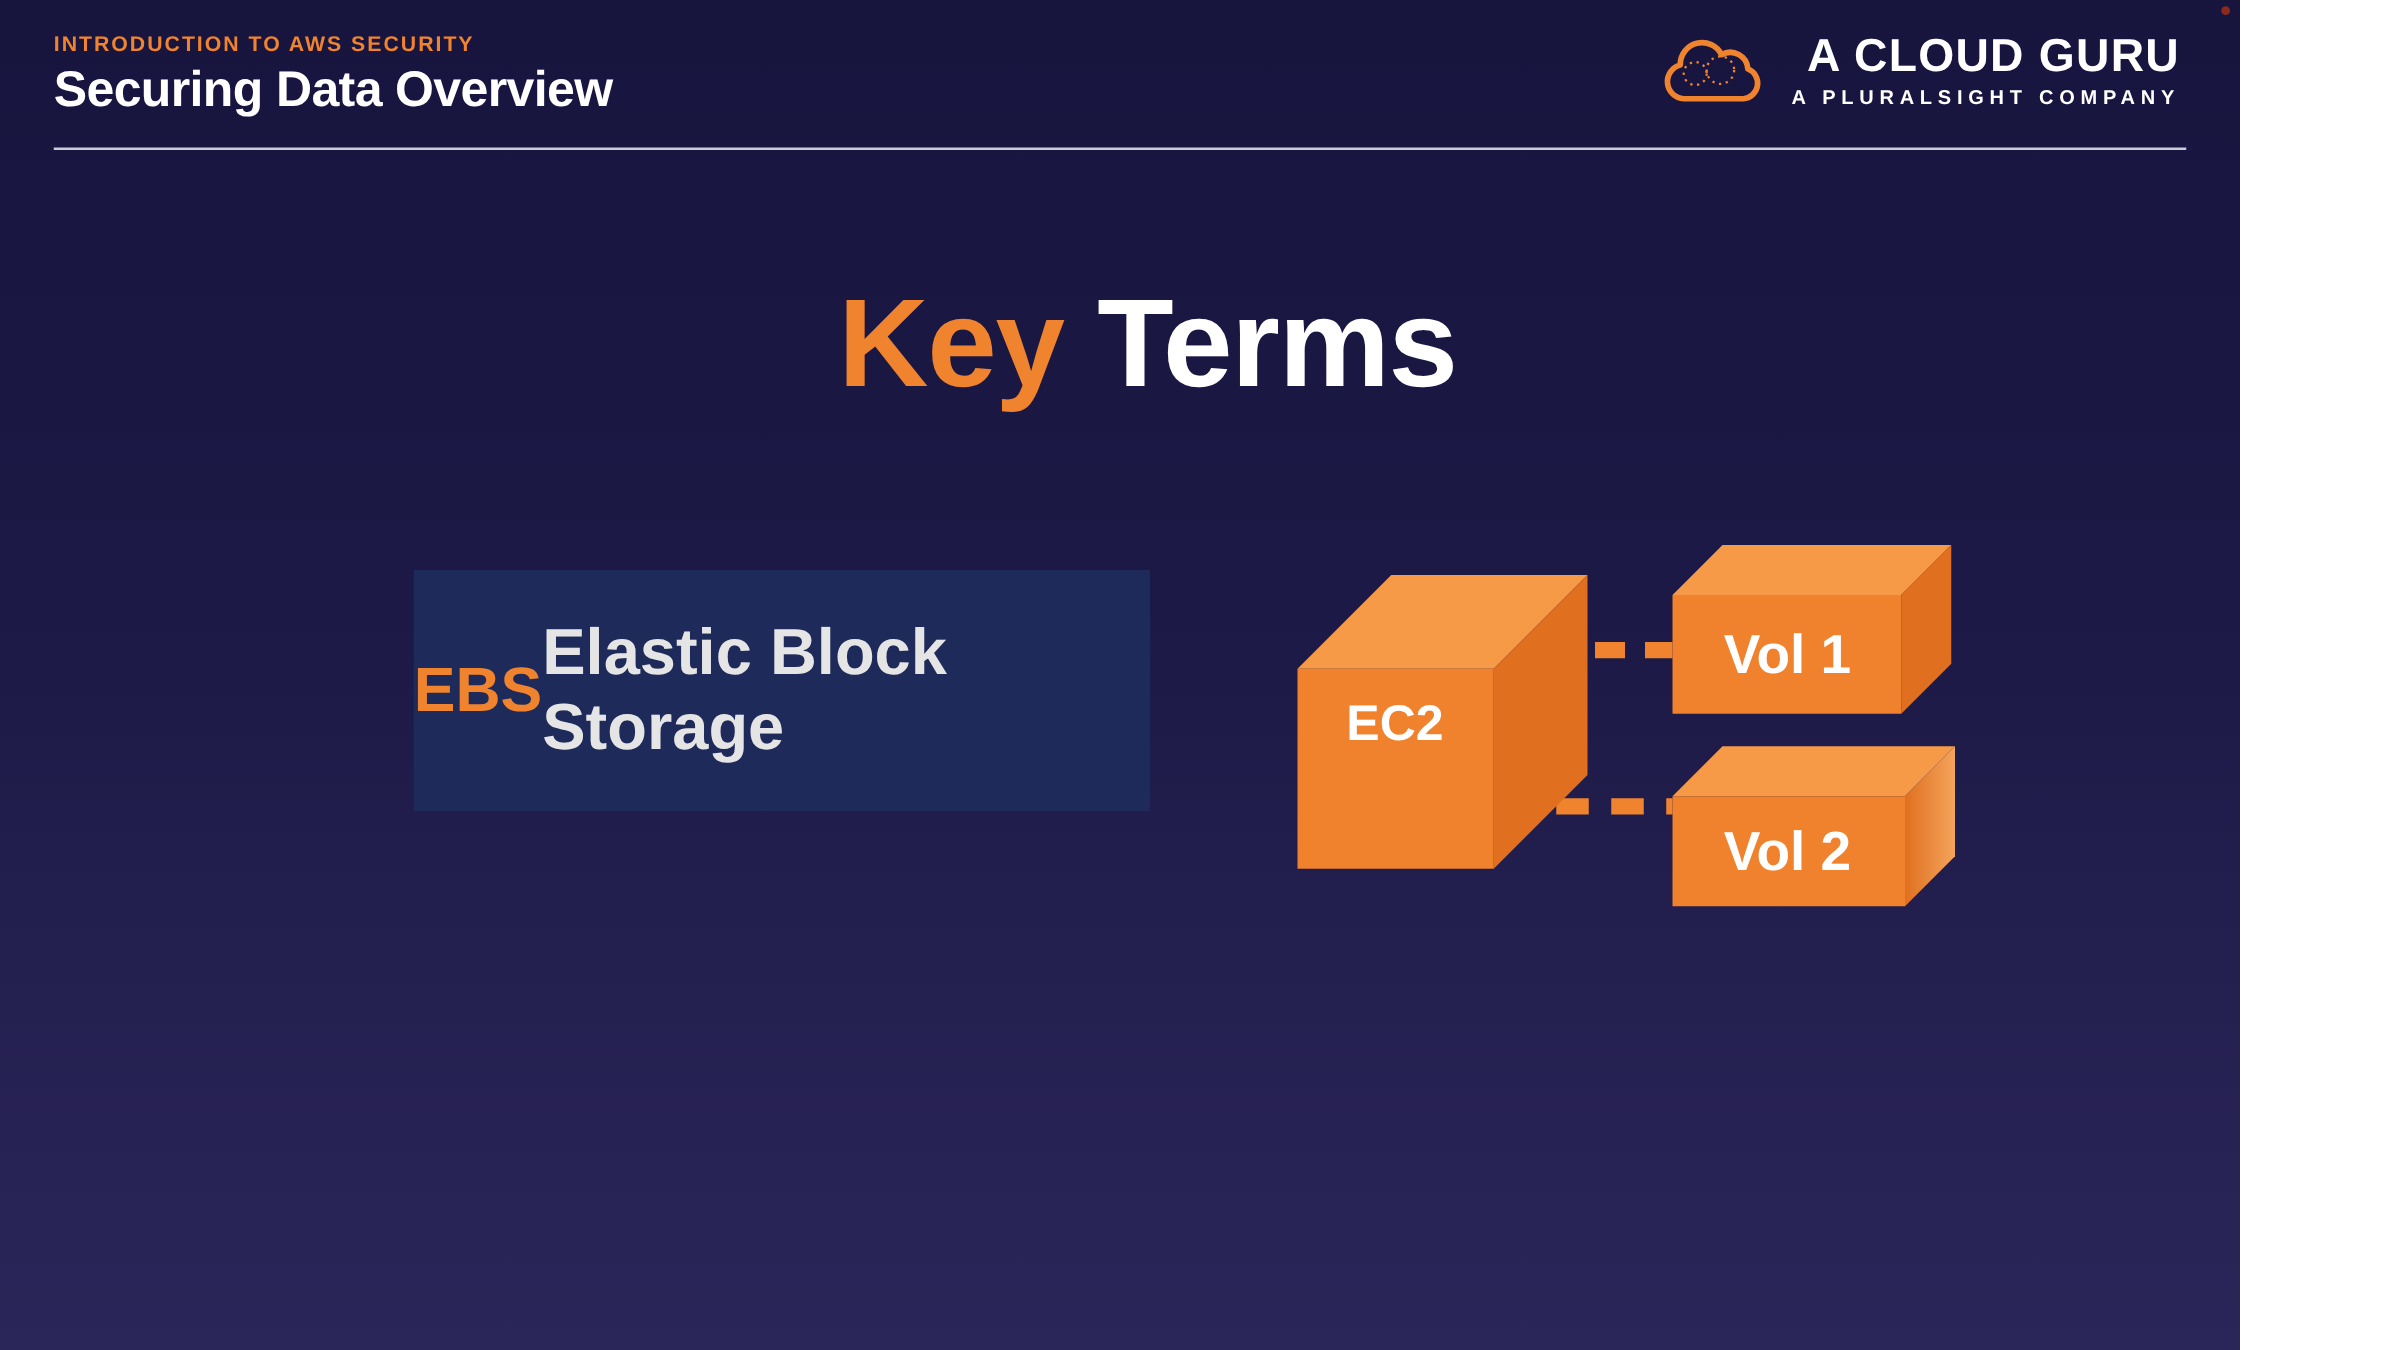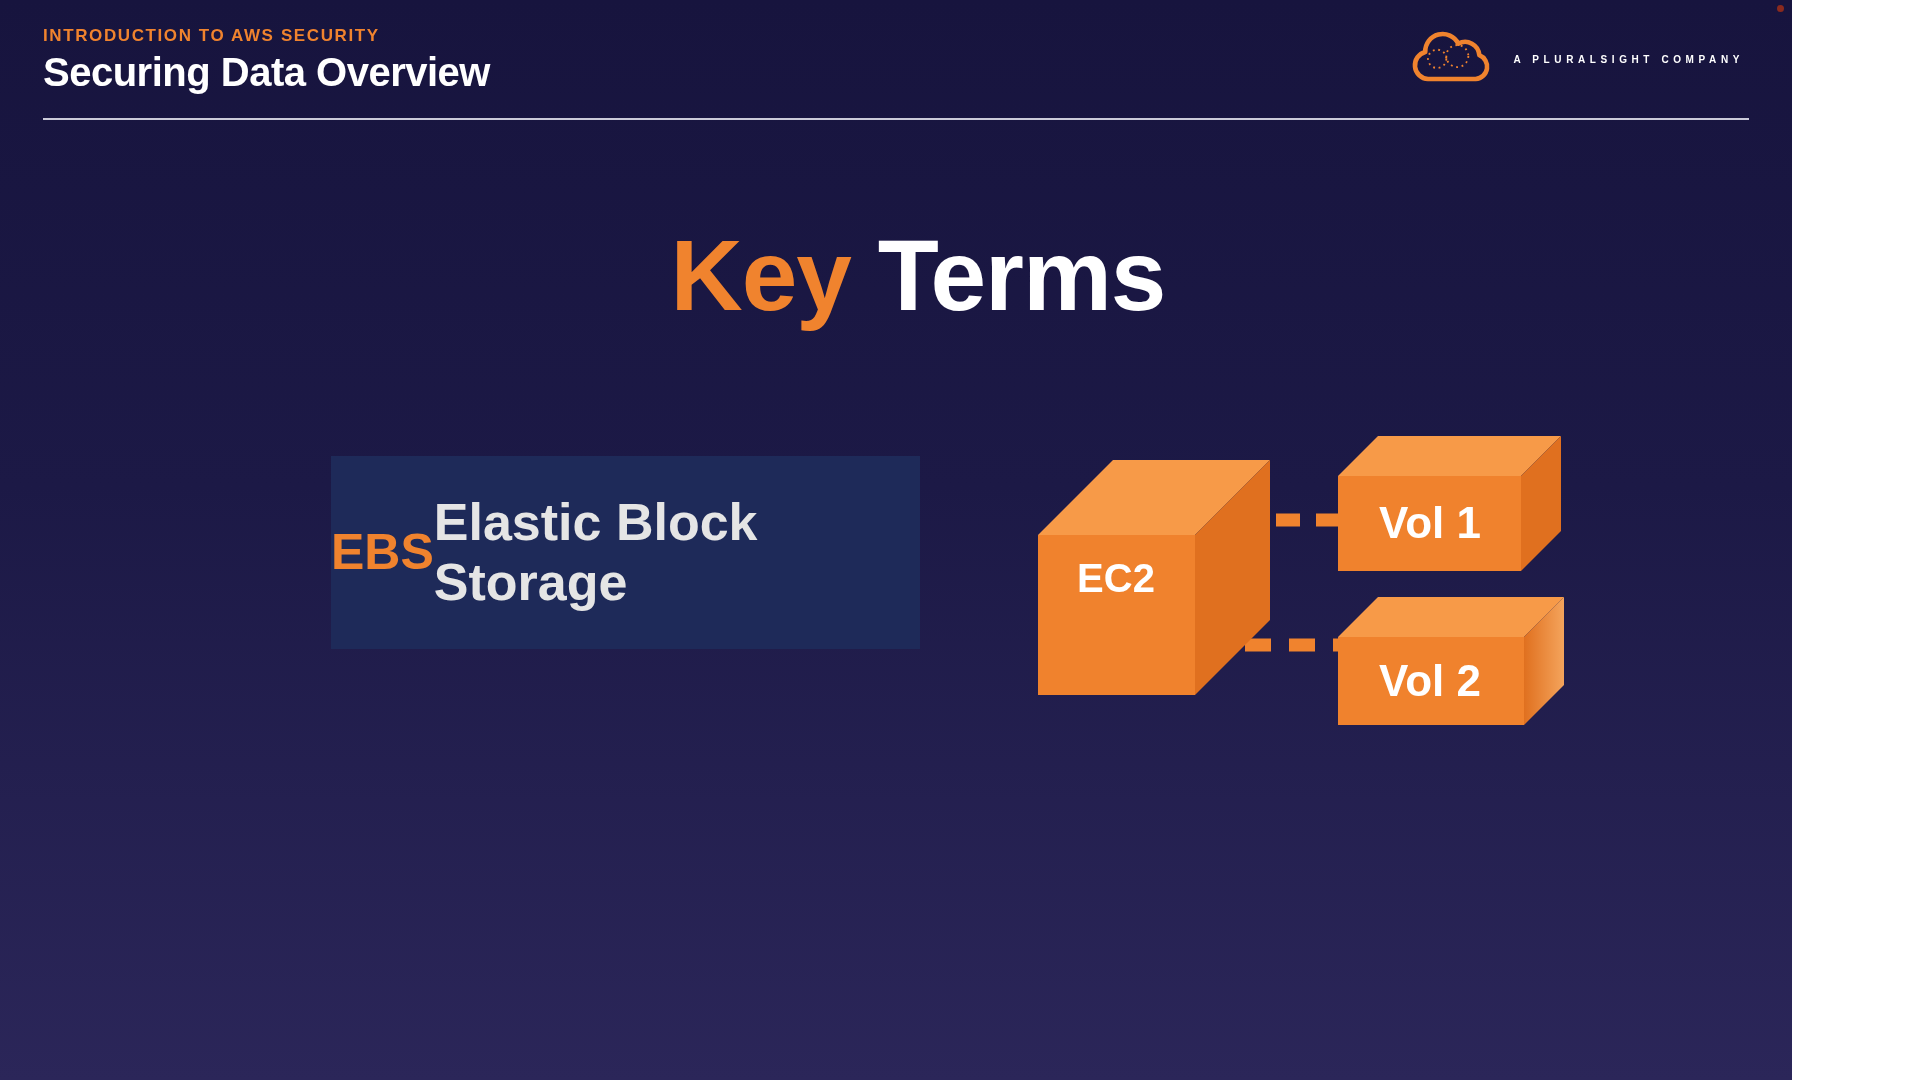--- a/index.html
+++ b/index.html
@@ -35,21 +35,21 @@
 
   
   .logo { position: absolute; top: 24px; right: 48px; display: flex; align-items: center; gap: 18px; }
   .logo-cloud { width: 92px; height: 66px; }
   .logo-text { display: flex; flex-direction: column; align-items: flex-end; }
   .logo-name {
     color: #ffffff; font-size: 37px; font-weight: bold; letter-spacing: 1px;
     line-height: 1.05;
   }
   .logo-sub {
-    color: #ffffff; font-size: 10px; font-weight: bold; letter-spacing: 4.6px;
+    color: #ffffff; font-size: 16px; font-weight: bold; letter-spacing: 4.6px;
     margin-top: 5px;
   }
 
   
   .slide-title {
     position: absolute; top: 218px; left: 0; right: 0;
     text-align: center;
     font-size: 100px; font-weight: bold; letter-spacing: -1px;
     color: #ffffff;
     padding-left: 44px;
@@ -92,20 +92,21 @@
     <div class="header-rule"></div>
   </div>
 
   <div class="logo">
     <svg class="logo-cloud" viewBox="0 0 100 72" aria-hidden="true">
       <path d="M26 60 a15 15 0 0 1 -3 -29.5 a19 19 0 0 1 36 -9 a15.5 15.5 0 0 1 23 12.5 a13.5 13.5 0 0 1 -4 26 z" fill="none" stroke="#F0832E" stroke-width="5" stroke-linejoin="round"></path>
       <circle cx="36" cy="38" r="10" fill="none" stroke="#F0832E" stroke-width="2" stroke-dasharray="2 4"></circle>
       <circle cx="58" cy="35" r="12" fill="none" stroke="#F0832E" stroke-width="2" stroke-dasharray="2 4"></circle>
     </svg>
     <div class="logo-text">
+      <div class="logo-name">A CLOUD GURU</div>
       <div class="logo-sub">A PLURALSIGHT COMPANY</div>
     </div>
   </div>
 
   <div class="slide-title">
     <span class="accent">Key</span>
     <span>Terms</span>
   </div>
 
   <div class="term-box">

